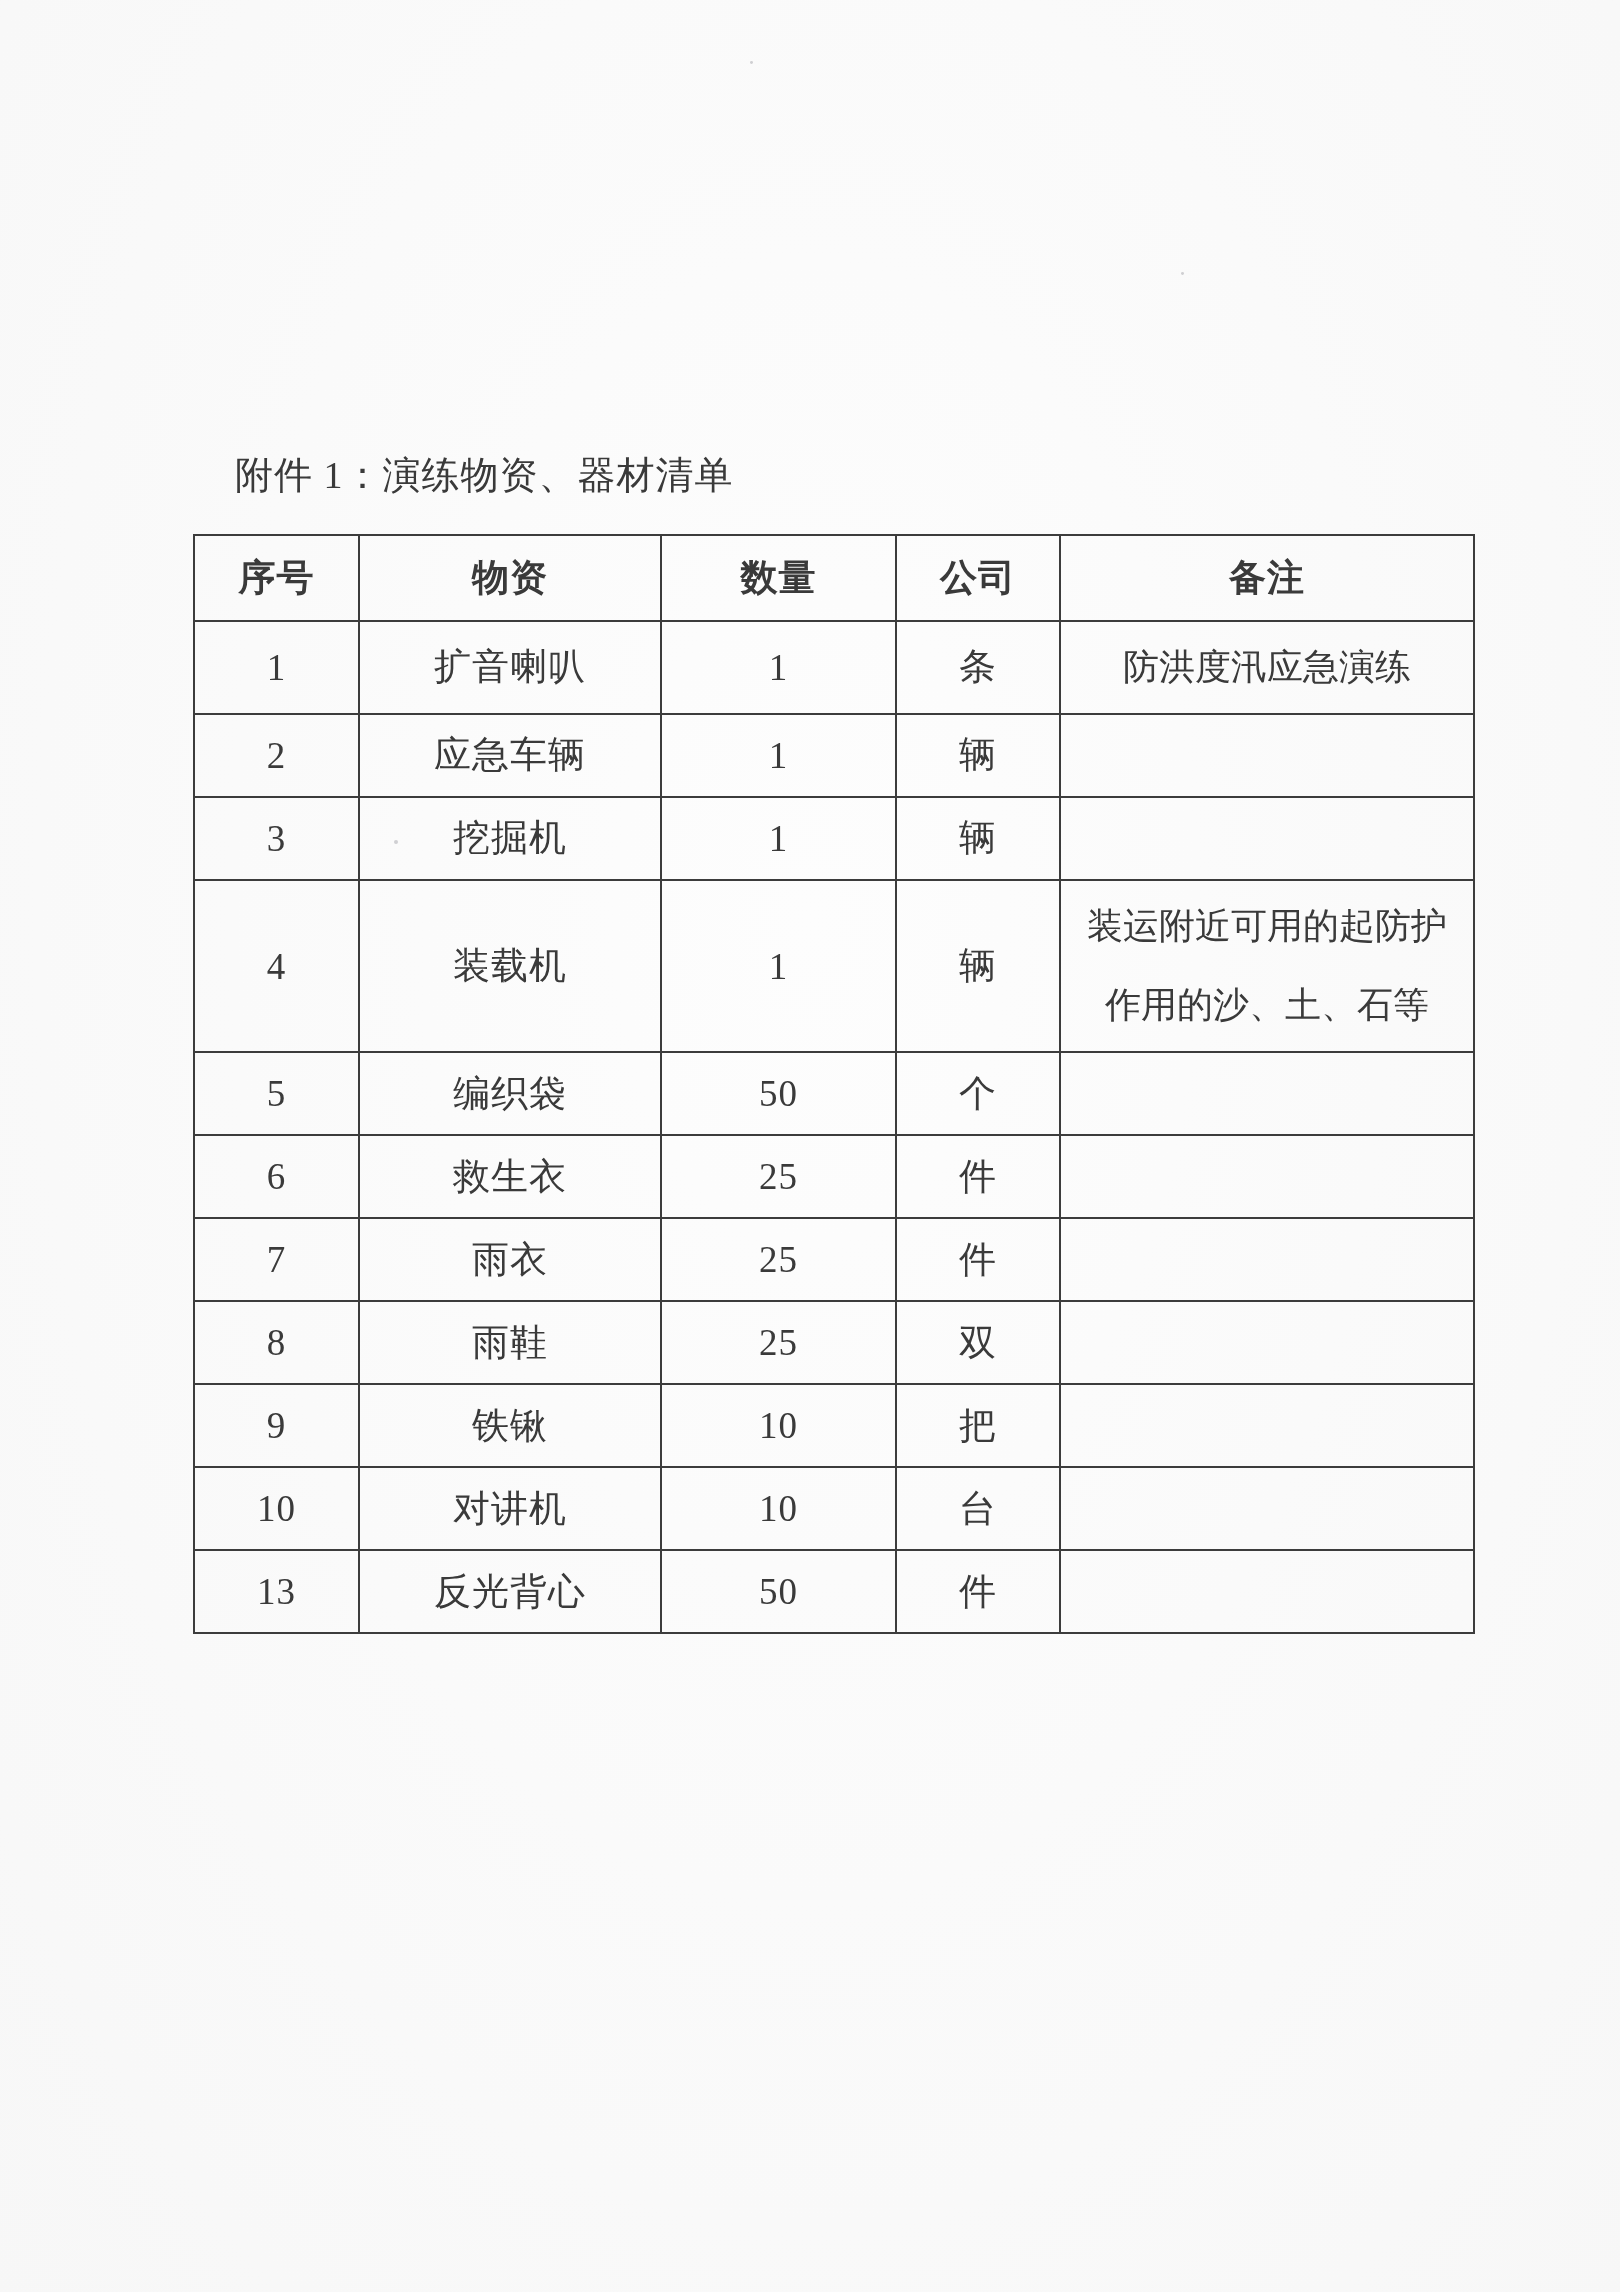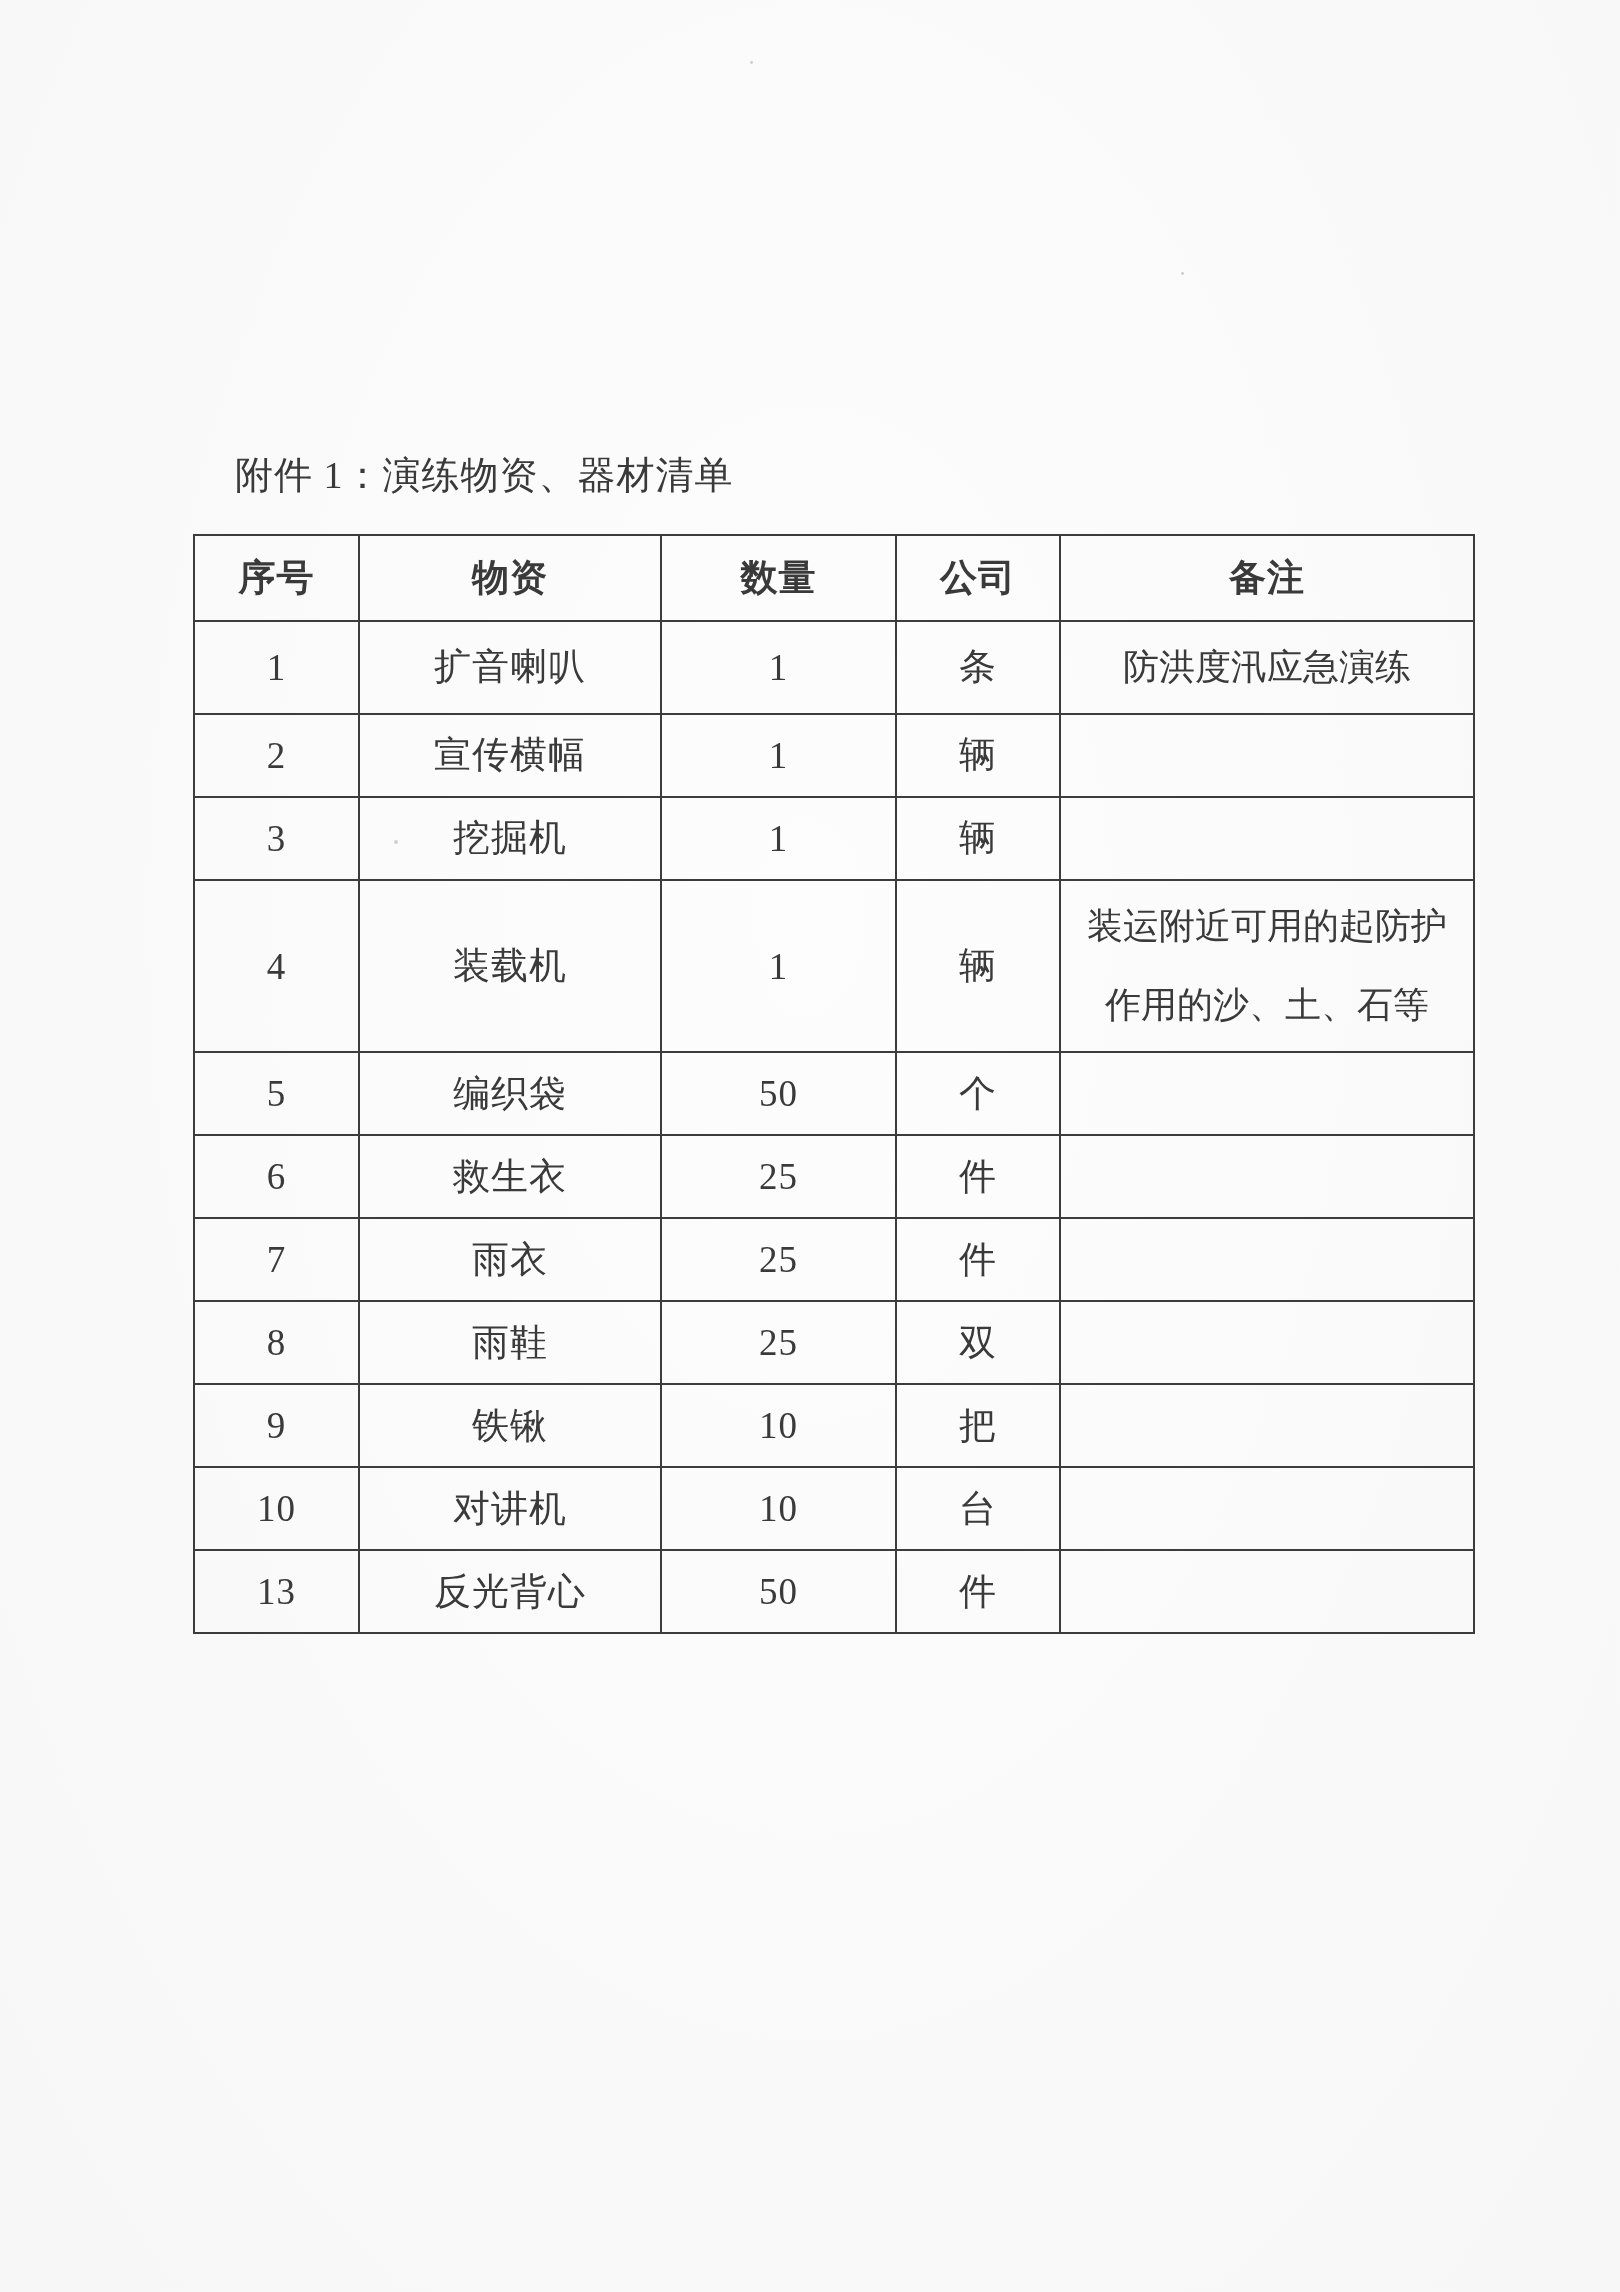--- a/index.html
+++ b/index.html
@@ -100,21 +100,21 @@
     <tbody>
         <tr>
           <td>1</td>
           <td>扩音喇叭</td>
           <td>1</td>
           <td>条</td>
           <td class="note">防洪度汛应急演练</td>
         </tr>
         <tr>
           <td>2</td>
-          <td>宣传横幅</td>
+          <td>应急车辆</td>
           <td>1</td>
           <td>辆</td>
           <td class="note"></td>
         </tr>
         <tr>
           <td>3</td>
           <td>挖掘机</td>
           <td>1</td>
           <td>辆</td>
           <td class="note"></td>

